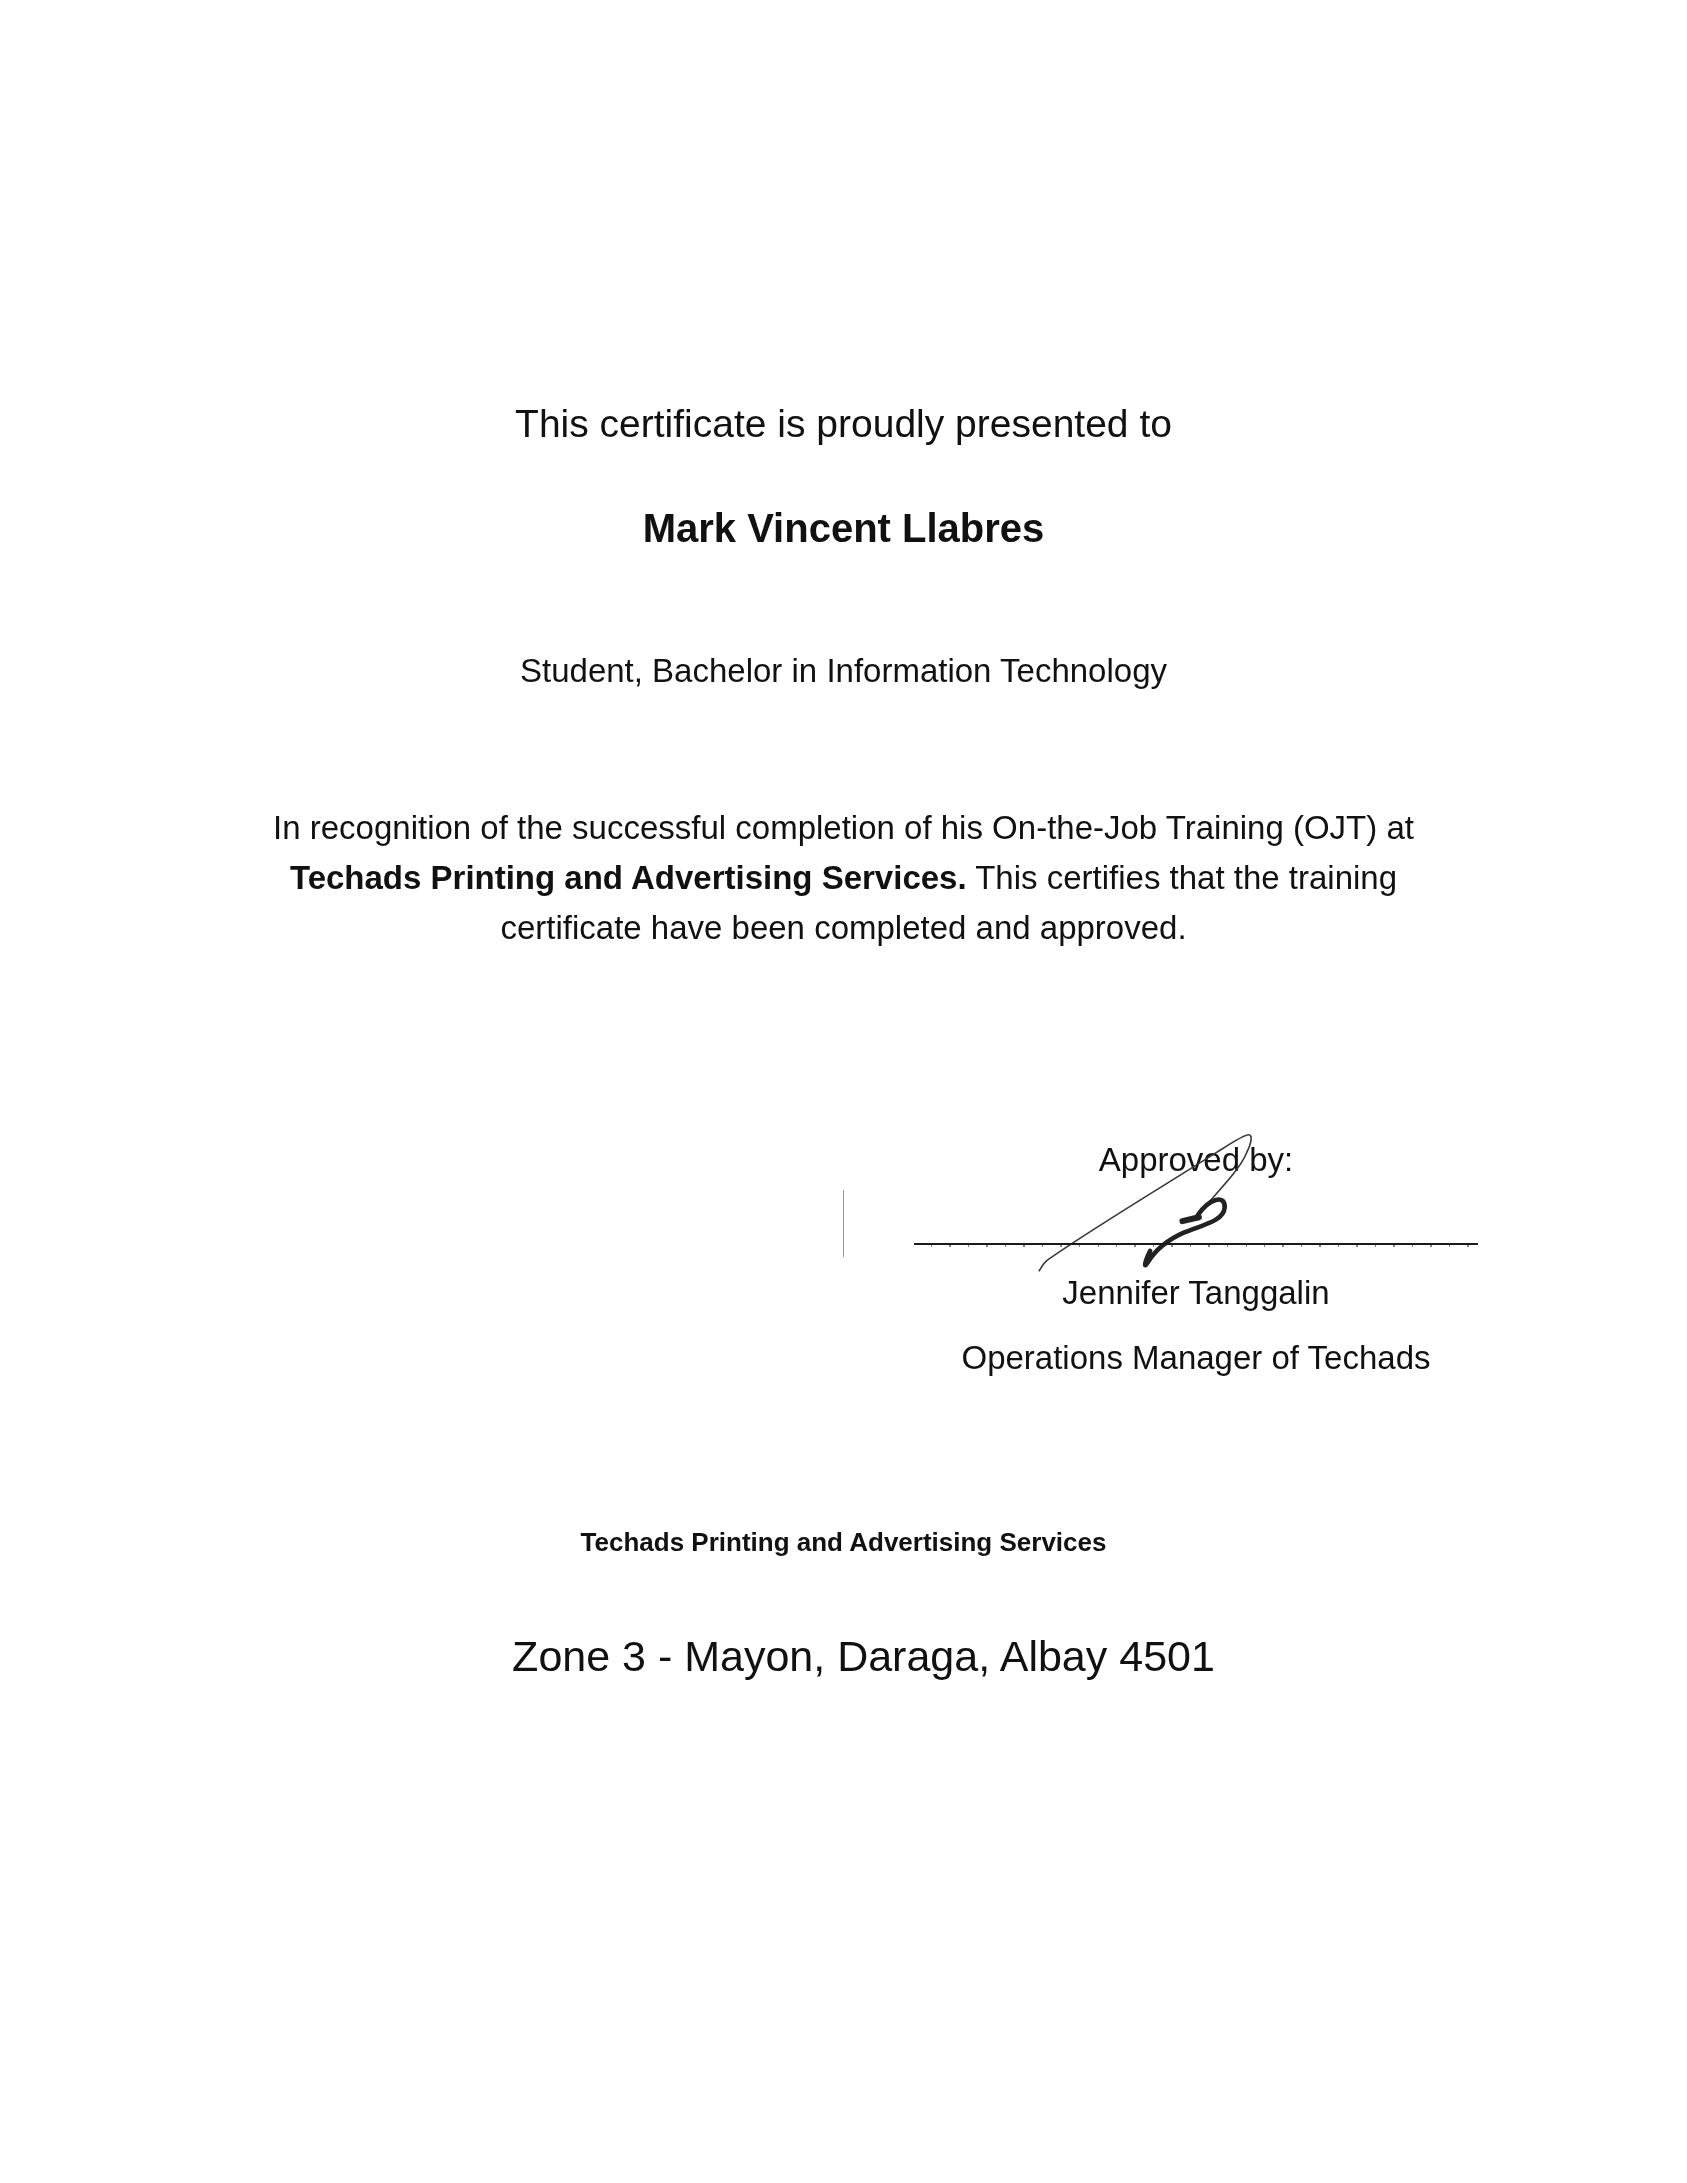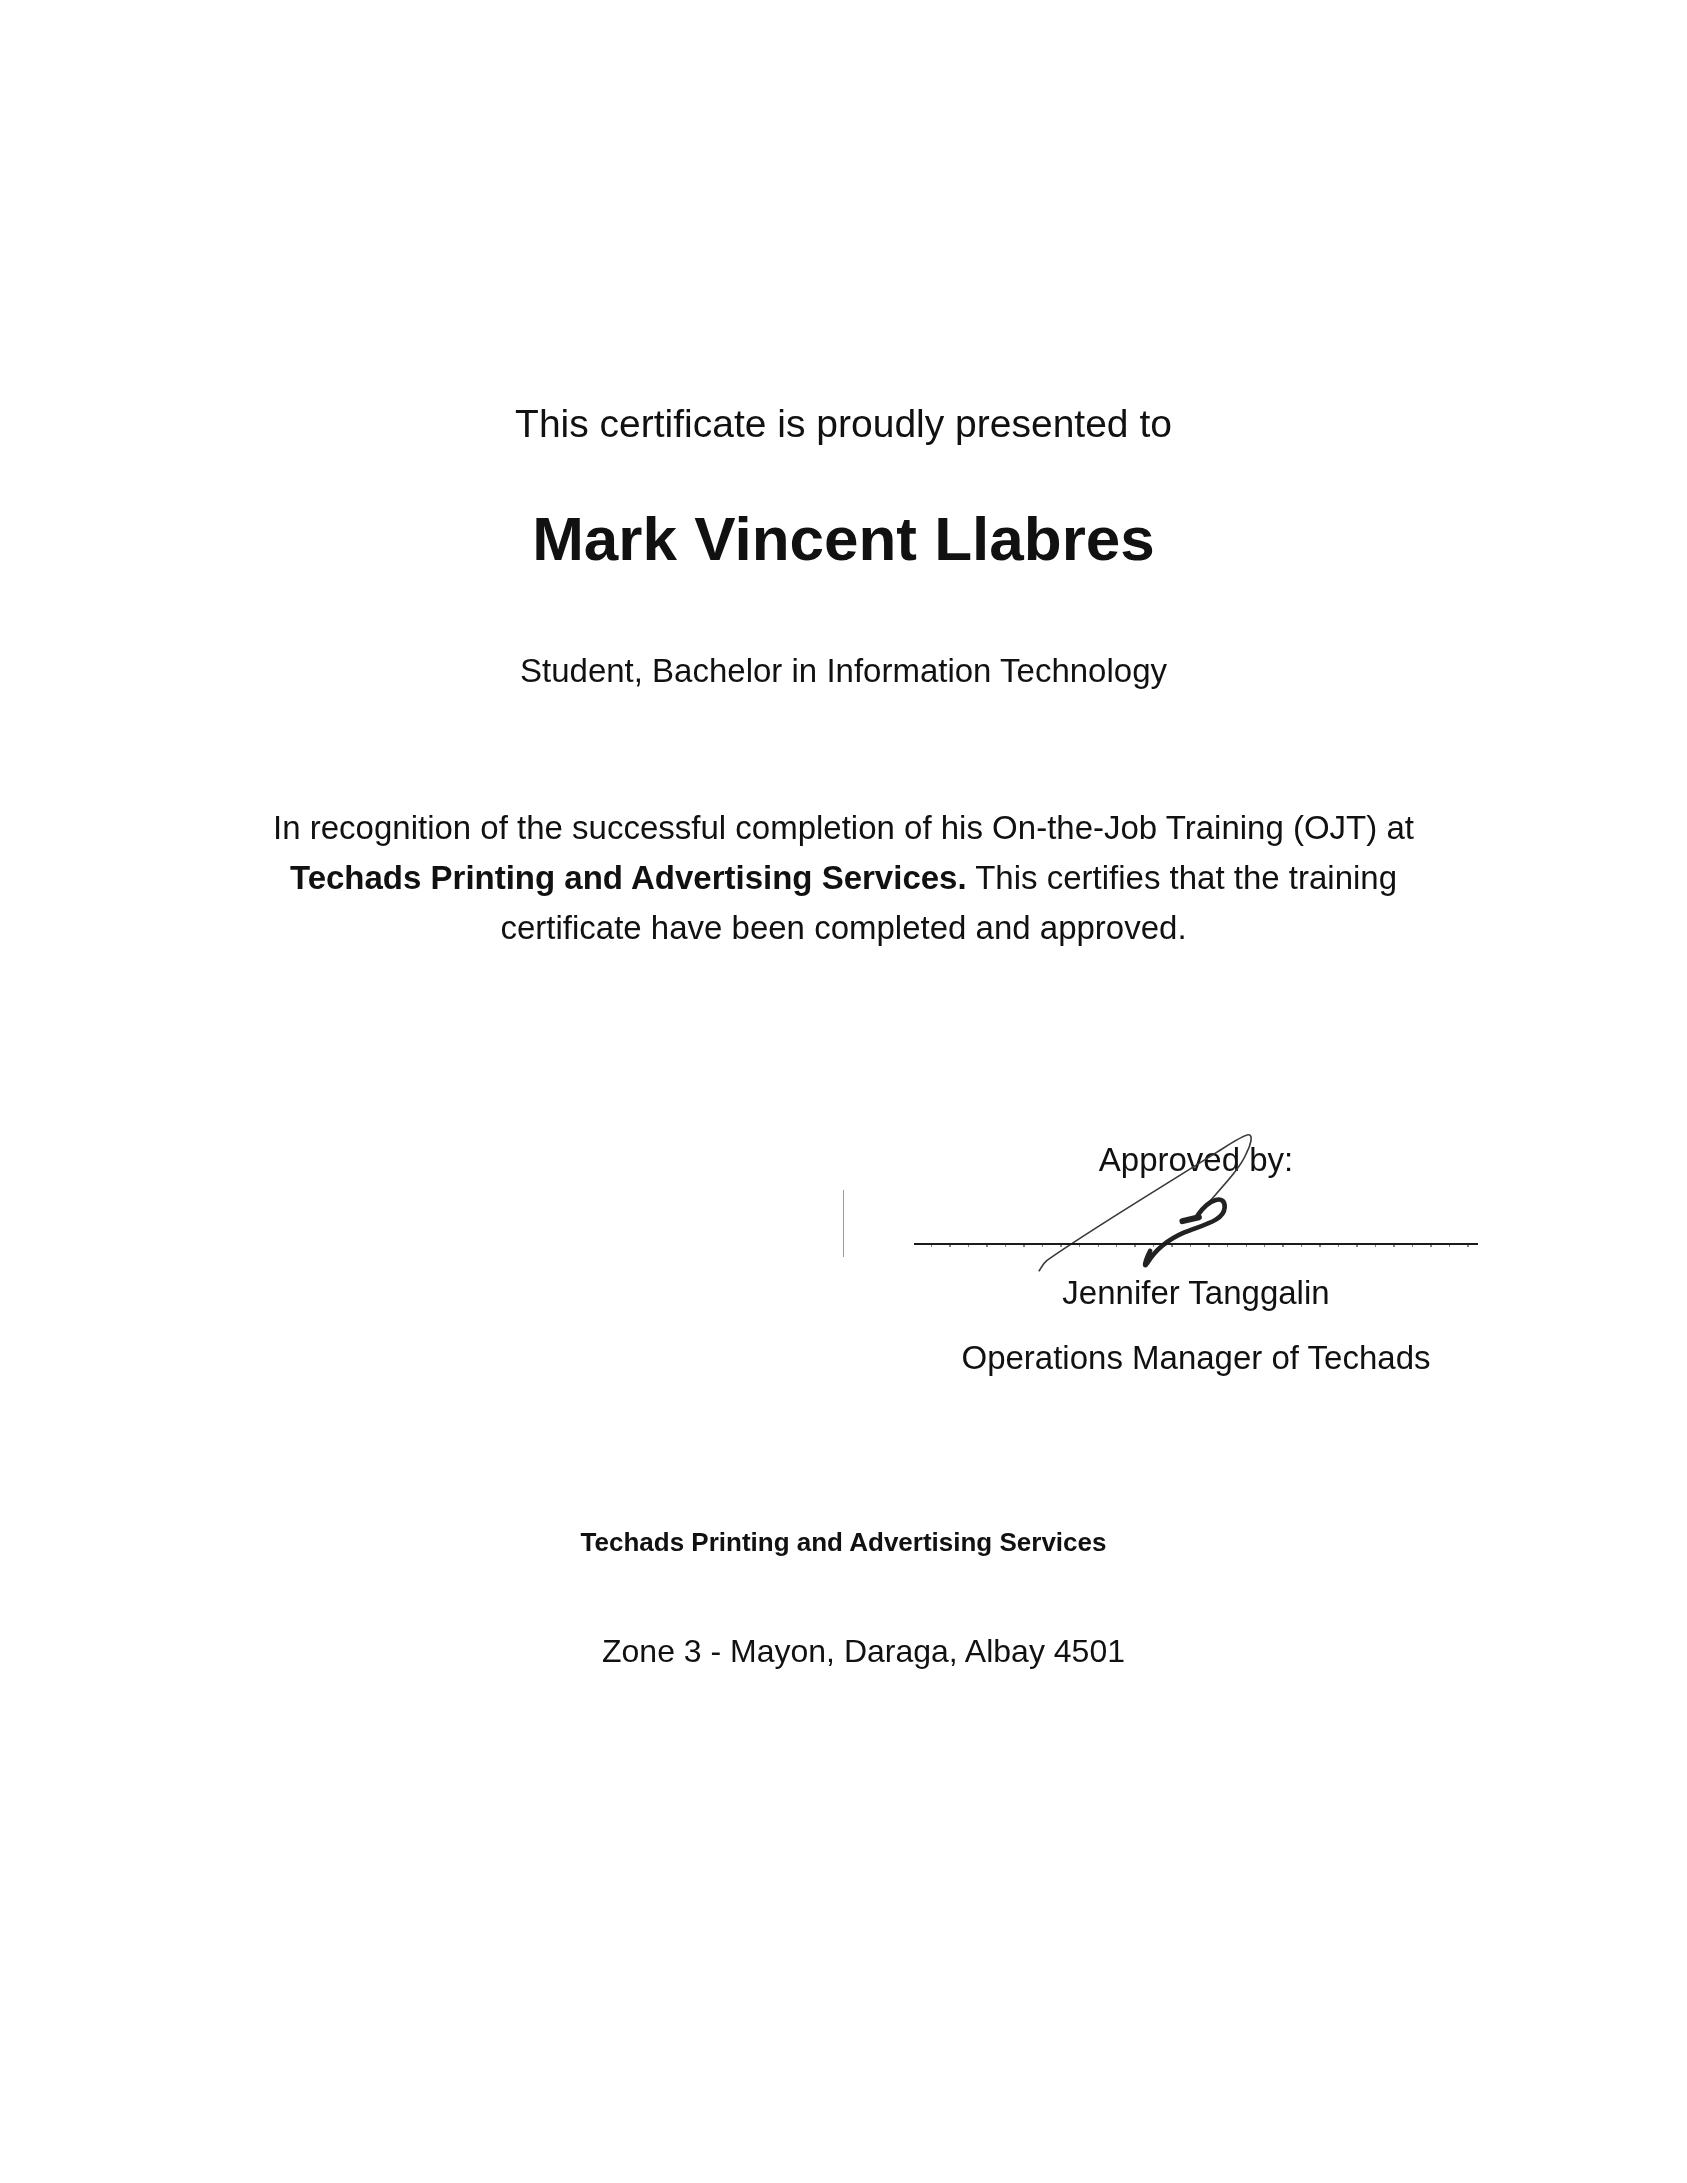--- a/index.html
+++ b/index.html
@@ -21,21 +21,21 @@
     overflow: hidden;
   }
   .abs { position: absolute; left: 0; width: 100%; text-align: center; line-height: 1; }
   .doc-title {
     top: 218px;
     font-size: 64px;
     font-weight: bold;
     letter-spacing: 0.7px;
   }
   .presented { top: 404px; font-size: 39px; }
-  .recipient-name { top: 508px; font-size: 62px; font-weight: bold; }
+  .recipient-name { top: 508px; font-size: 40px; font-weight: bold; }
   .recipient-role { top: 654px; font-size: 33px; }
   .body-par {
     top: 803px;
     font-size: 33px;
     line-height: 50px;
   }
   .body-par .b { font-weight: bold; }
   .sig-block-line {
     position: absolute;
     left: 914px;
@@ -73,21 +73,21 @@
     background: var(--rule-color);
   }
   .signature-svg {
     position: absolute;
     left: 1019px;
     top: 1111px;
     width: 278px;
     height: 165px;
   }
   .company-name { top: 1529px; font-size: 26px; font-weight: bold; }
-  .company-address { top: 1635px; font-size: 32px; padding-left: 40px; }
+  .company-address { top: 1635px; font-size: 43px; padding-left: 40px; }
 </style>
 </head>
 <body>
 
 <div class="page">
 
 
   <div class="abs presented">This certificate is proudly presented to</div>
 
   <div class="abs recipient-name">Mark Vincent Llabres</div>

